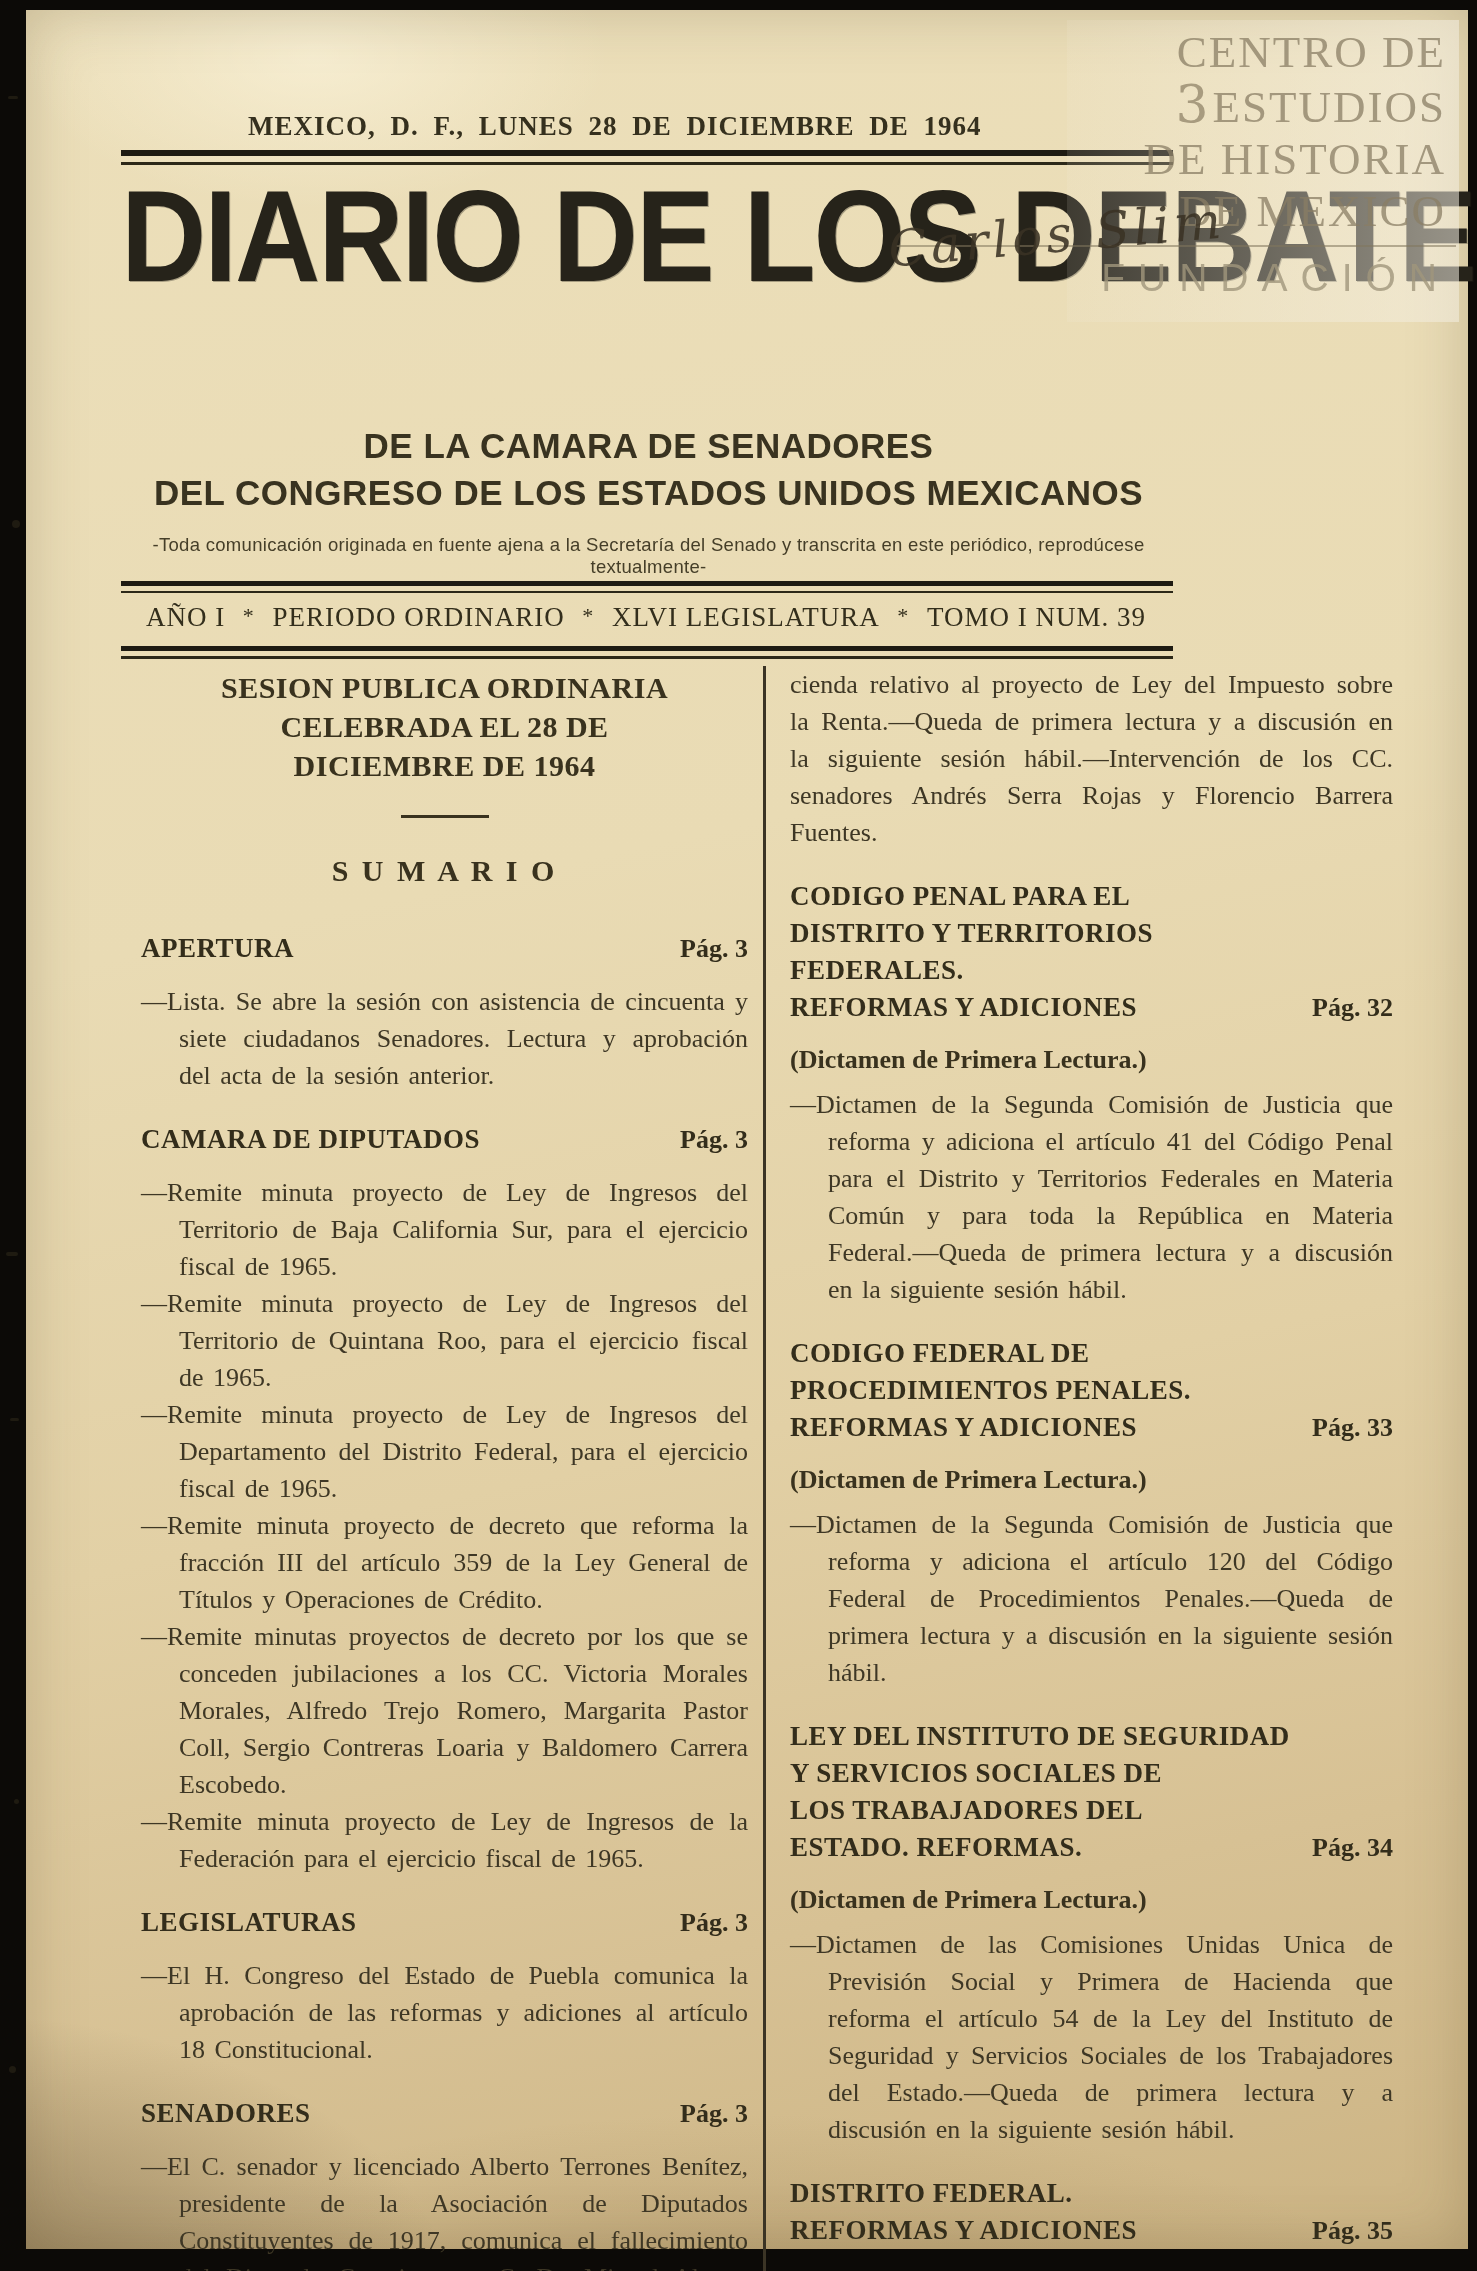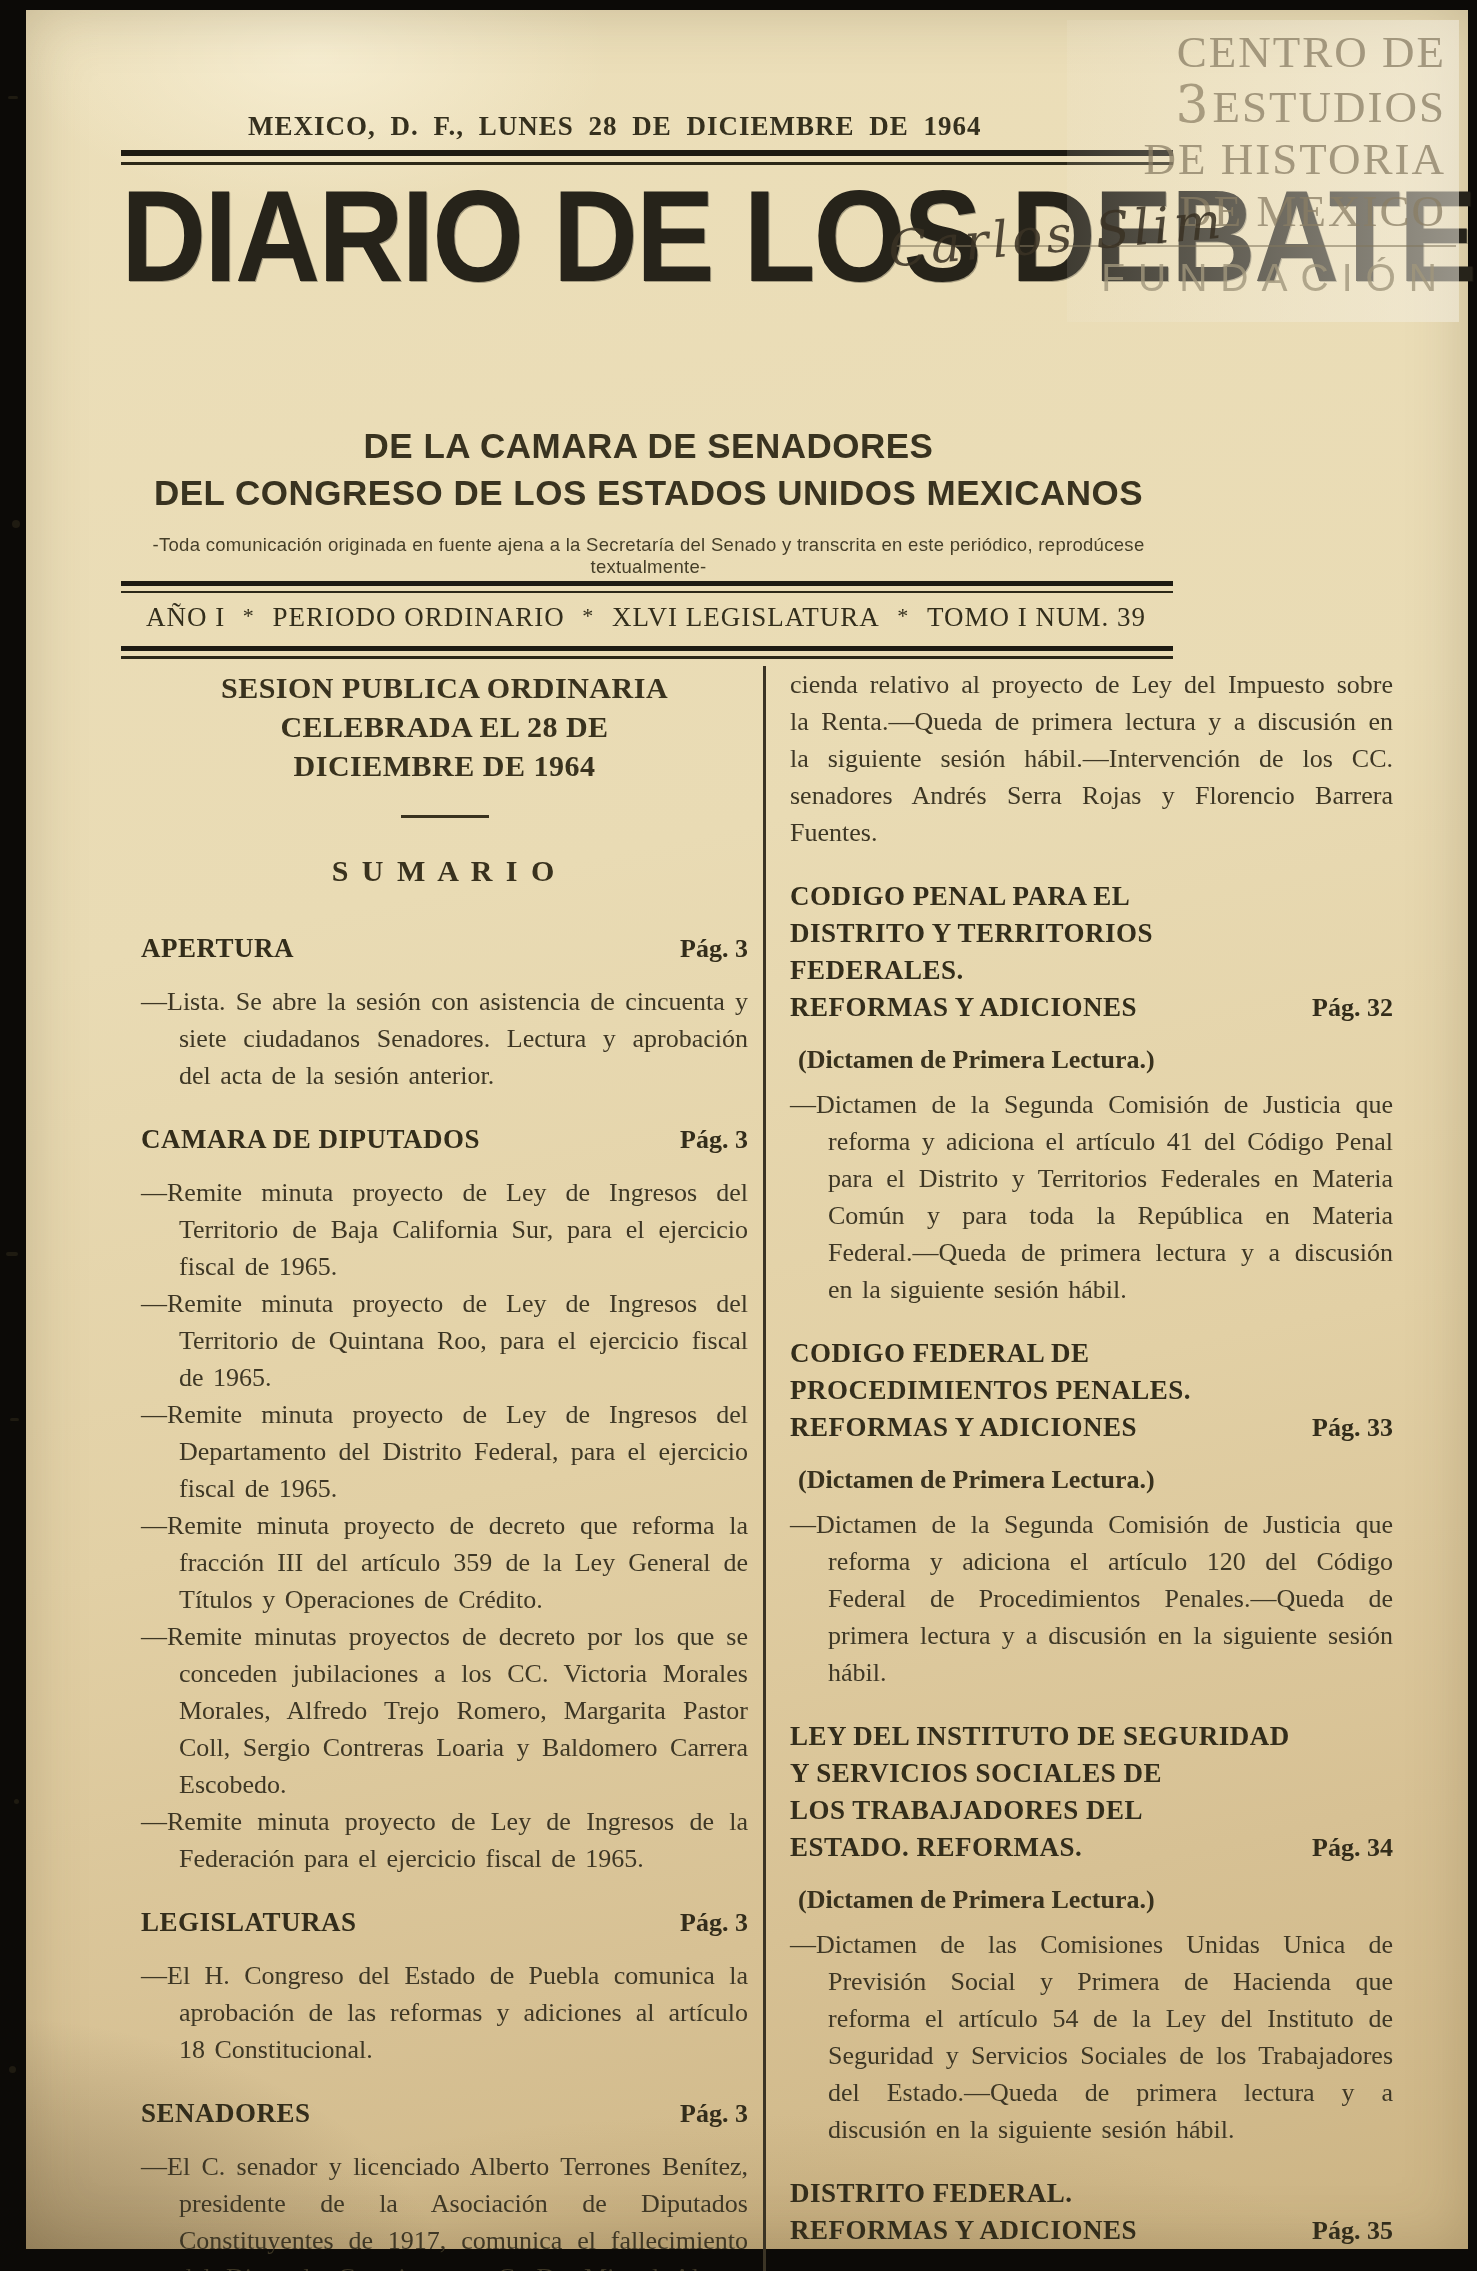--- a/index.html
+++ b/index.html
@@ -114,21 +114,21 @@
     font-weight:bold; font-size:27px; line-height:37px; letter-spacing:0.5px;
   }
   .entry-heading .h-page { font-weight:bold; font-size:26px; white-space:nowrap; }
   .entry-para {
     font-size:26px; line-height:37px; color:#3e3725;
     text-align:justify; padding-left:38px; text-indent:-38px;
     word-spacing:3px;
   }
   .entry-note {
     font-weight:bold; font-size:26px; line-height:36px; color:#39321e;
-    margin:4px 0 8px 8px;
+    margin:4px 0 8px 0;
   }
   
   .entry-para.cont { text-indent:0; padding-left:0; }
   
   .artifacts span {
     position:absolute; background:#241f14; border-radius:2px; opacity:0.8; z-index:8;
   }
 </style>
 </head>
 <body>

